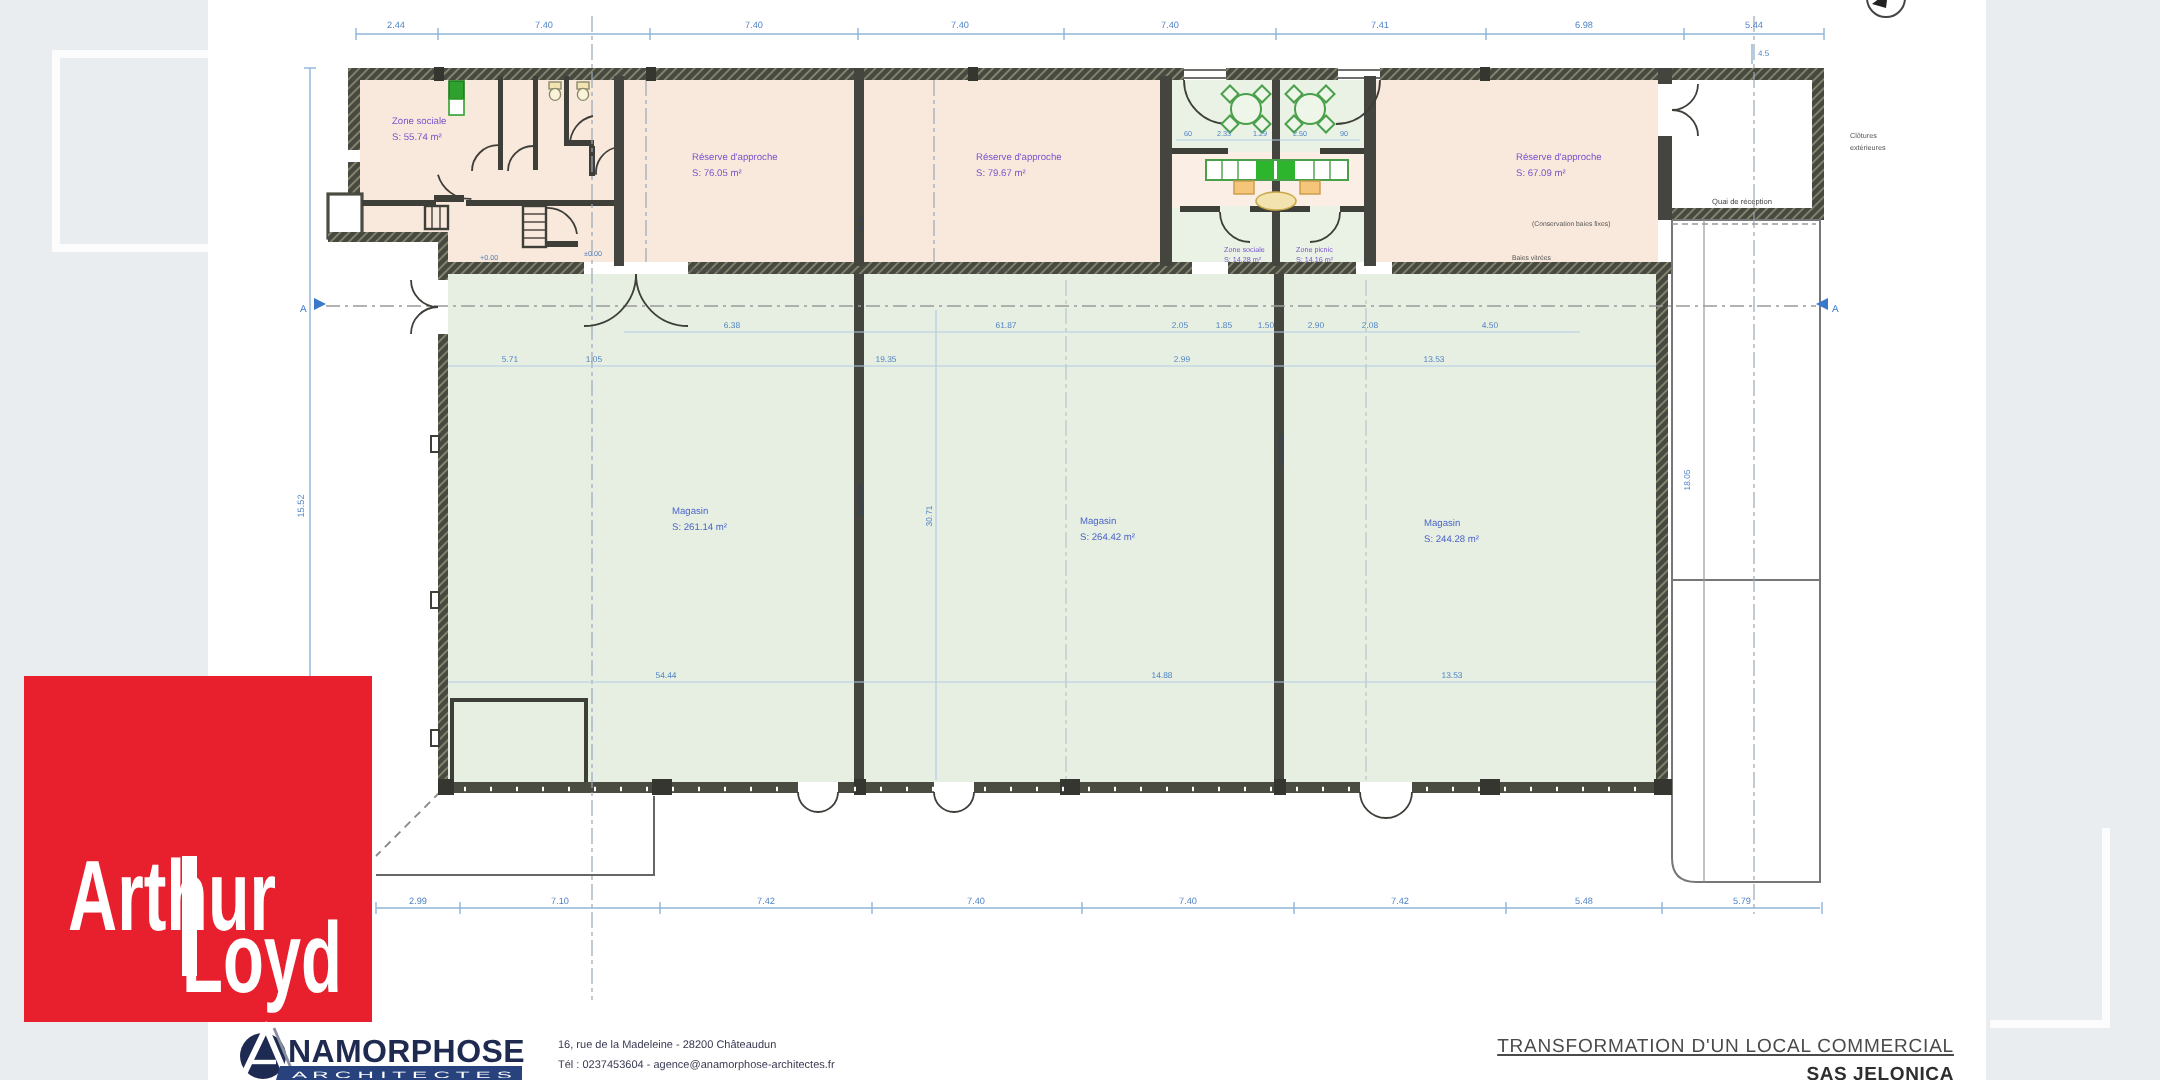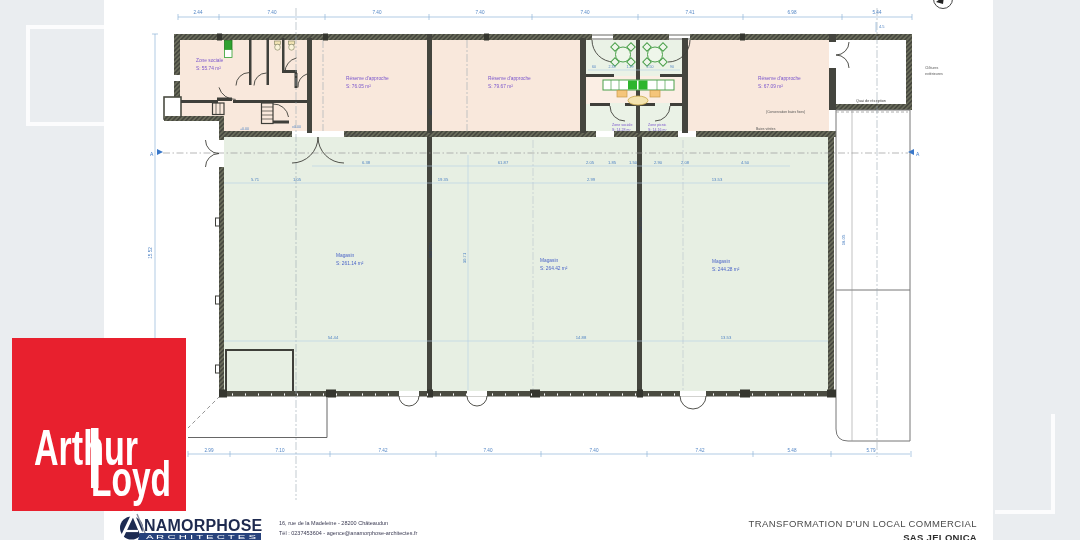--- a/index.html
+++ b/index.html
@@ -567,15 +567,15 @@
 <polygon points="36,28 157,28 157,35 34,35" fill="#27427c"></polygon>
 <text x="42" y="33.8" font-size="4.6" fill="#ffffff" textLength="110" lengthAdjust="spacingAndGlyphs" font-family="Liberation Sans, sans-serif">A R C H I T E C T E S</text>
 </g>
 </svg>
 
 <div class="abs" style="left:279px;top:518px;width:260px;font-size:5.5px;color:#3a3a52;line-height:10px;">
 16, rue de la Madeleine - 28200 Châteaudun<br>
 Tél : 0237453604 - agence@anamorphose-architectes.fr
 </div>
 
-<div class="abs" style="left:600px;top:518px;width:377px;text-align:right;font-size:9.5px;color:#4a4a4a;letter-spacing:0.4px;">TRANSFORMATION D'UN LOCAL COMMERCIAL</div>
+<div class="abs" style="left:600px;top:518px;width:377px;text-align:right;font-size:9.5px;color:#4a4a4a;letter-spacing:0.4px;text-decoration:underline;">TRANSFORMATION D'UN LOCAL COMMERCIAL</div>
 
 <div class="abs" style="left:600px;top:532px;width:377px;text-align:right;font-size:9.5px;font-weight:bold;color:#2e2e2e;letter-spacing:0.3px;">SAS JELONICA</div>
 
 </body></html>

